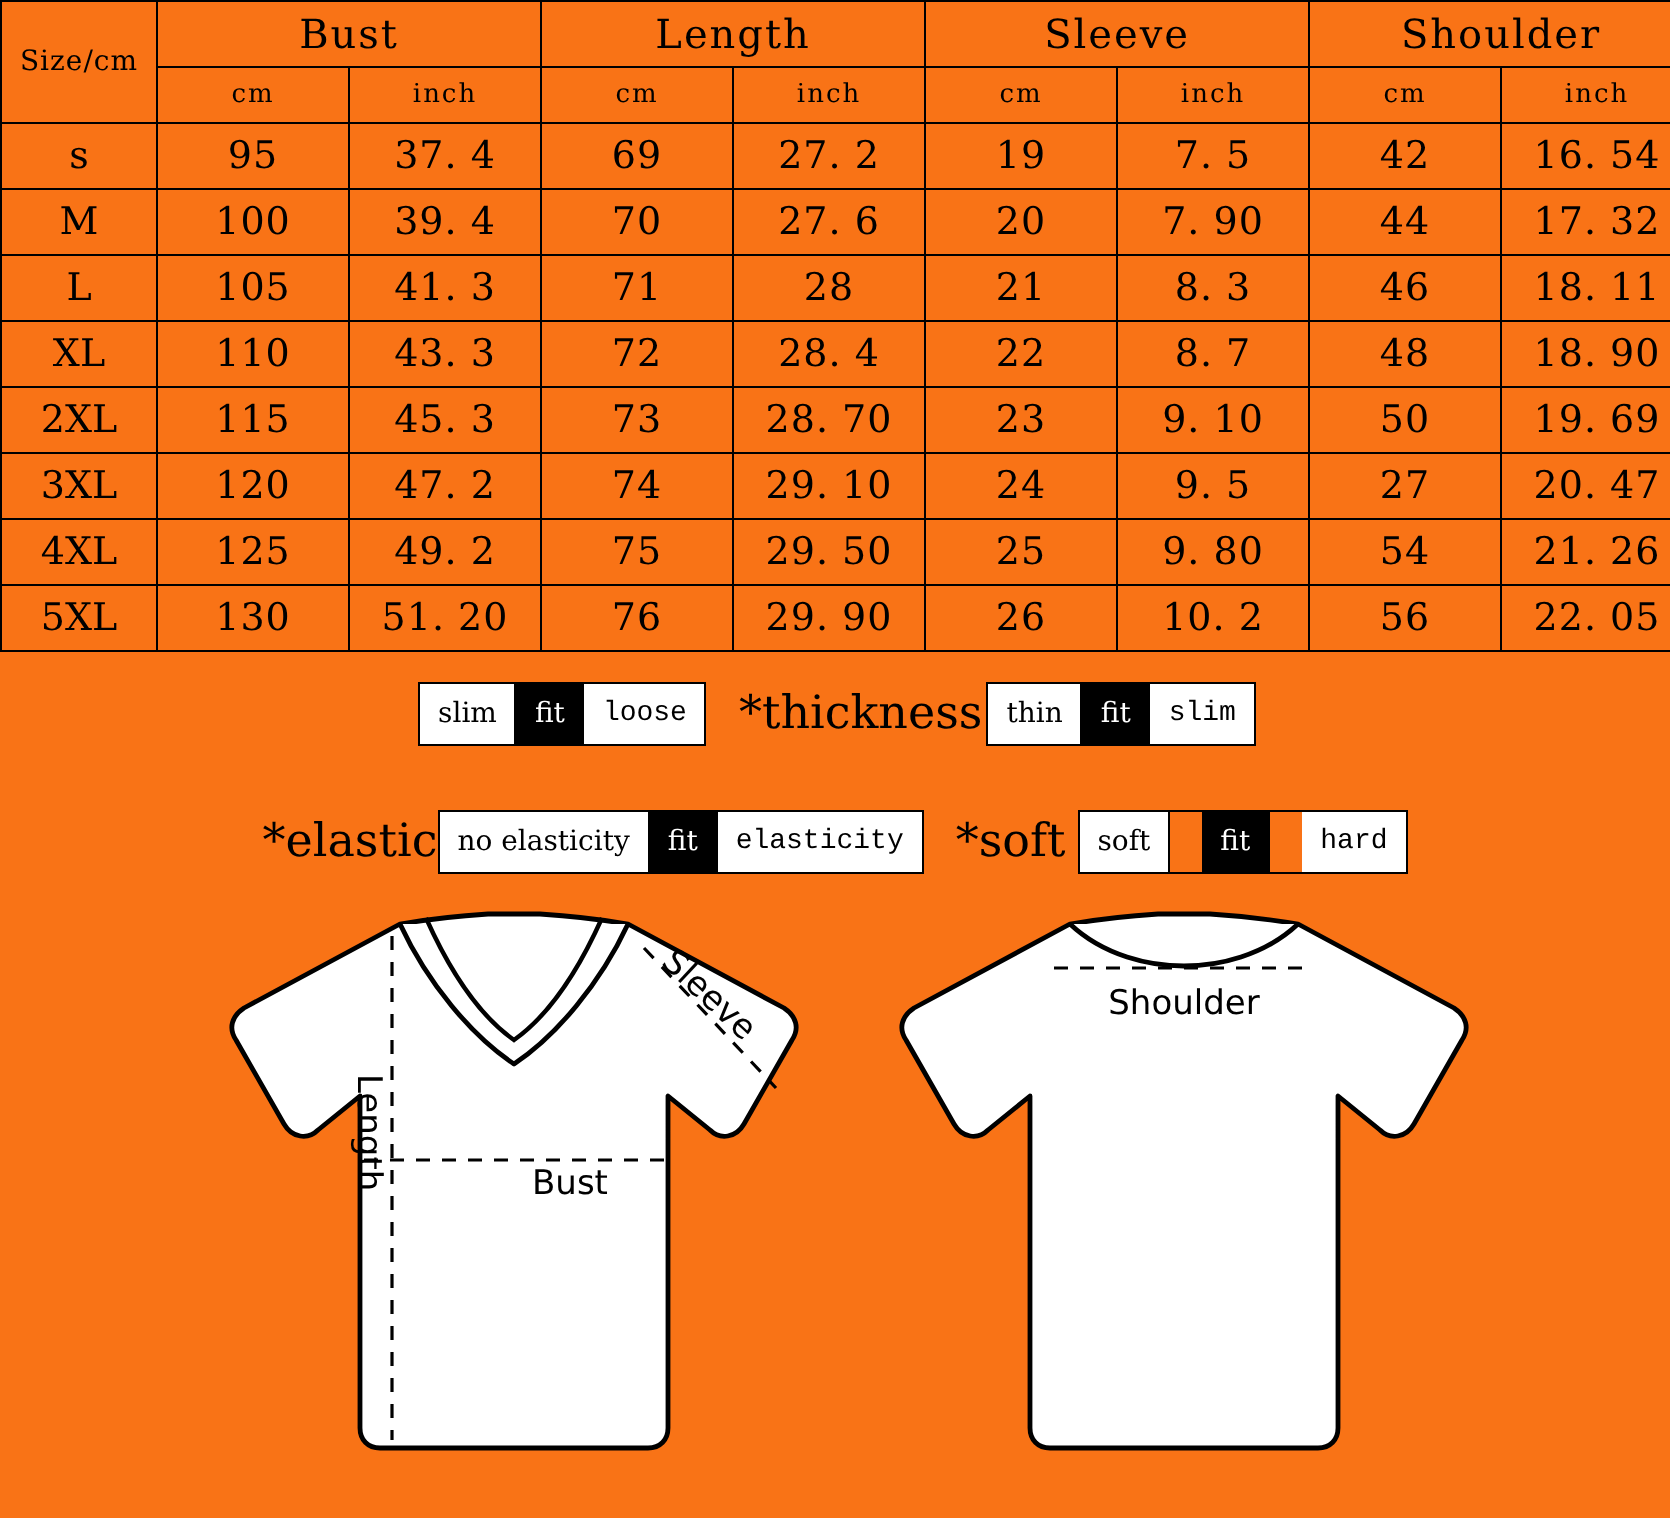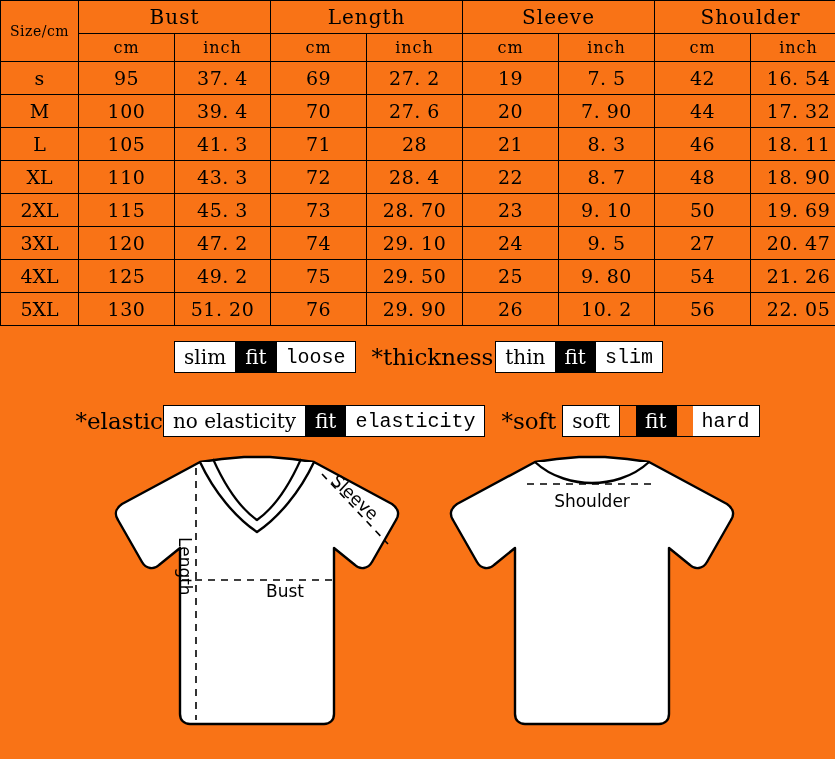--- a/index.html
+++ b/index.html
@@ -36,21 +36,21 @@
   table.size-table th.group-head {
     font-size: 20px;
     height: 33px;
     letter-spacing: 1px;
   }
   table.size-table th.corner {
     font-size: 14px;
     letter-spacing: 0.5px;
   }
   table.size-table td.unit {
-    font-size: 16px;
+    font-size: 13px;
     height: 28px;
     letter-spacing: 1px;
   }
   table.size-table td.sizecell {
     font-size: 19px;
     height: 33px;
   }
   table.size-table td.val {
     font-size: 19px;
     height: 33px;
@@ -86,21 +86,21 @@
   }
   .opt-group {
     display: flex;
     border: 1px solid #000;
     height: 32px;
     align-items: stretch;
     margin-left: 2px;
     margin-right: 16px;
   }
   .opt {
-    font-size: 20px;
+    font-size: 14px;
     font-family: "DejaVu Serif", serif;
     display: flex;
     align-items: center;
     justify-content: center;
     padding: 0 9px;
     border-right: 1px solid #000;
     background: #fff;
     color: #000;
     white-space: nowrap;
   }

